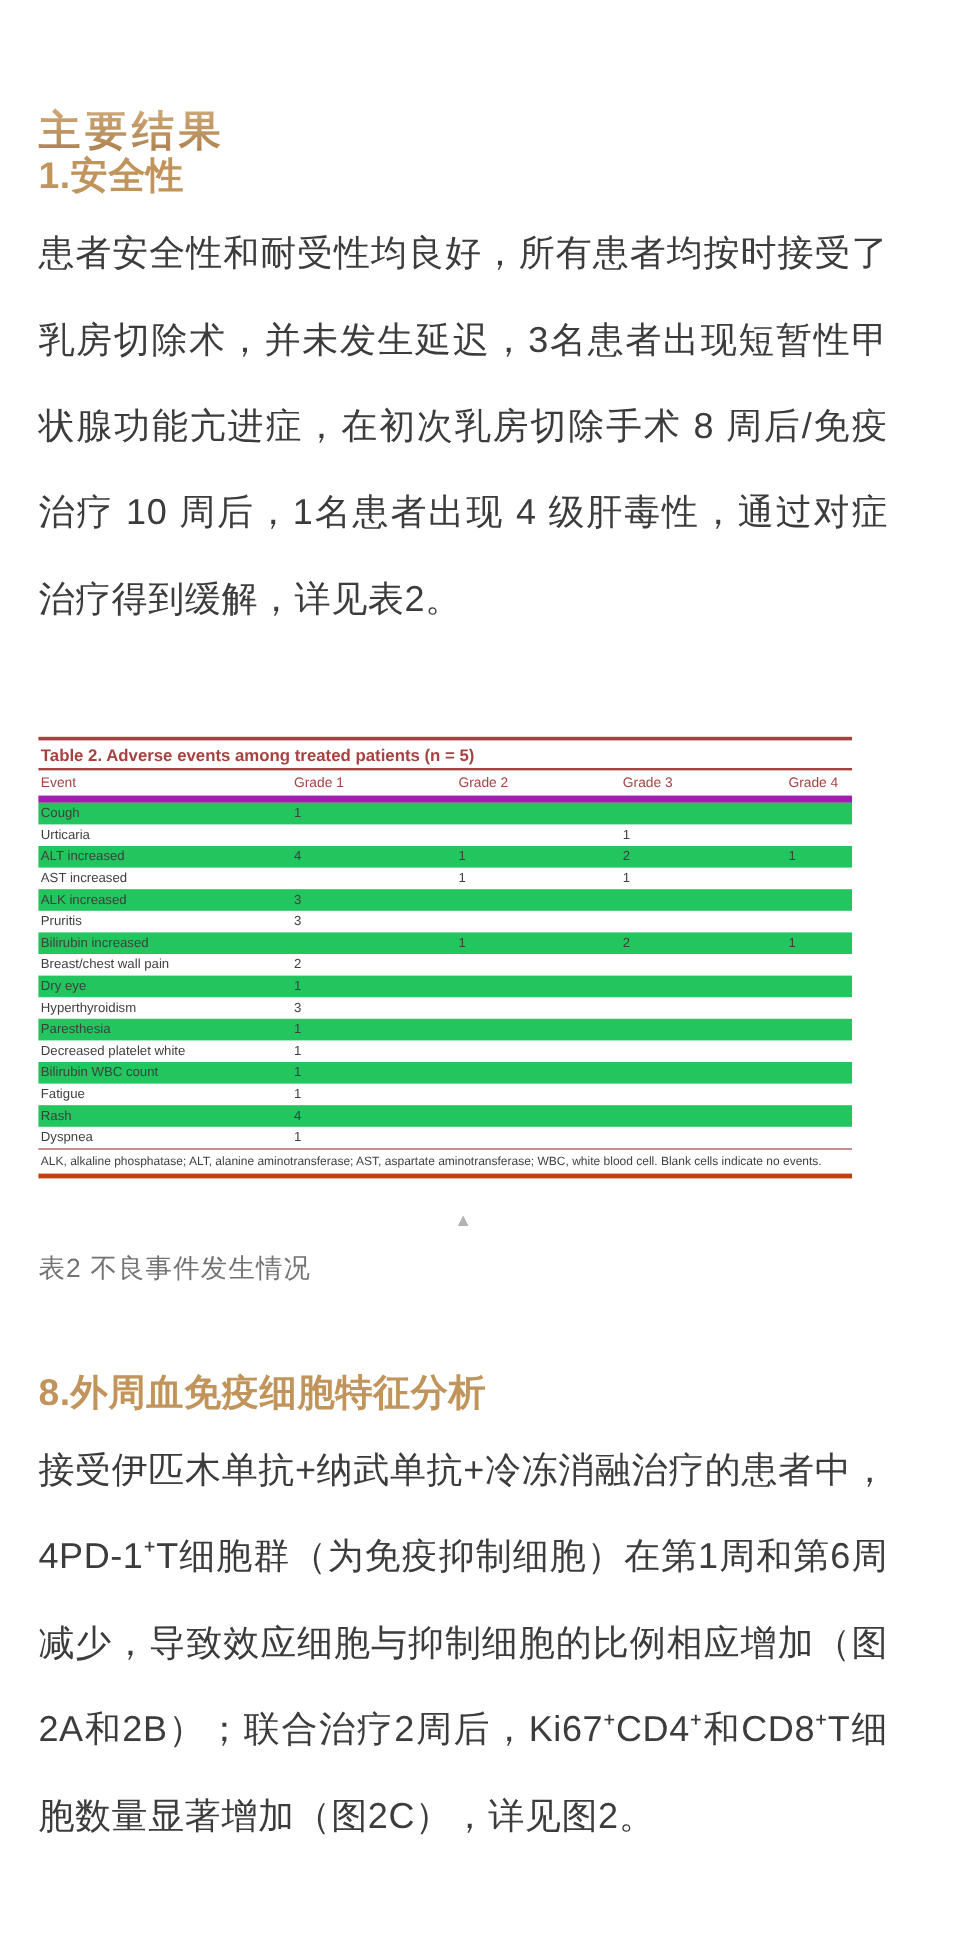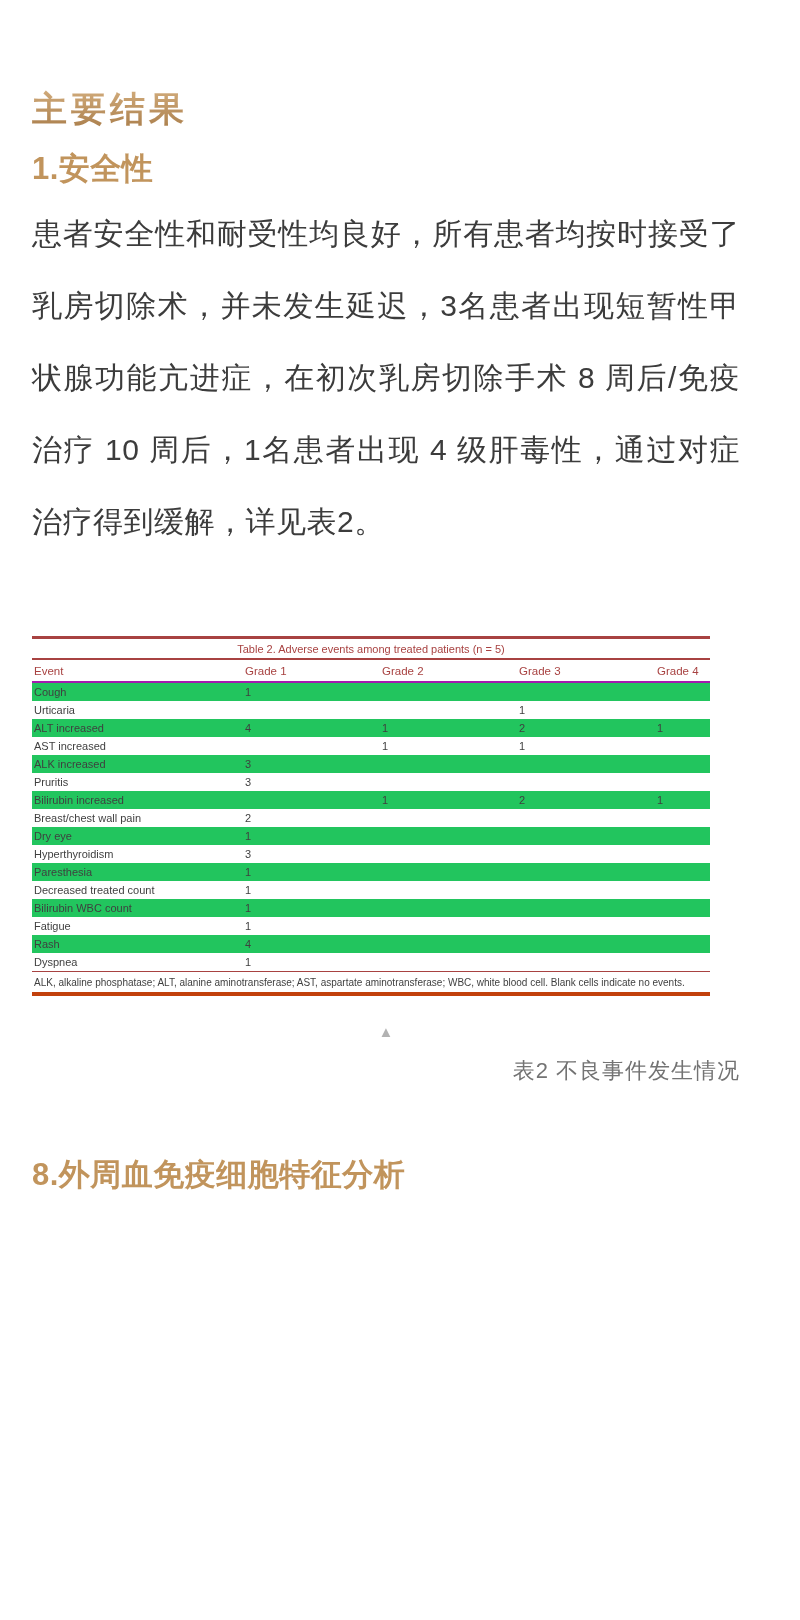--- a/index.html
+++ b/index.html
@@ -25,45 +25,45 @@
       display:inline-block;
     }
   }
   .title-row { height:56px; margin-top:40px; }
 
   
   .sec-heading {
     font-size:31px; font-weight:bold; color:#C1945C;
     line-height:1.25; letter-spacing:0.5px;
   }
-  .sec-heading.first { margin-top:54px; }
+  .sec-heading.first { margin-top:32px; }
   .sec-heading.second { margin-top:70px; }
 
   
   .para {
     margin-top:9px;
     font-size:30px; color:#3C3C3C; line-height:72px;
     text-align:justify; text-justify:inter-character;
     letter-spacing:0.5px;
   }
 
   
   .tbl-wrap { margin-top:78px; }
   .tbl { width:678px; border-top:3px solid #A84241; background:#fff; }
   .tbl-title {
-    color:#A84241; font-weight:normal; font-size:11px;
+    color:#A84241; font-weight:bold; font-size:14px;
     padding:4px 2px 3px 2px; border-bottom:2px solid #A84241;
-    white-space:nowrap; overflow:hidden;text-align:center;
+    white-space:nowrap; overflow:hidden;
   }
   .tbl-head, .trow {
     display:grid;
     grid-template-columns:211px 137px 137px 138px 55px;
   }
   .tbl-head {
-    border-bottom:2px solid #a21caf;
+    border-bottom:6px solid #a21caf;
   }
   .tbl-head .c {
     color:#A84241; font-size:11.5px; padding:5px 2px 4px 2px;
   }
   .trow .c {
     font-size:11px; color:#3F3F3F; padding:3px 2px 2.5px 2px;
     line-height:12.5px; white-space:nowrap; overflow:hidden;
   }
   .trow.gray { background:#22c55e; }
   .tbl-foot {
@@ -71,21 +71,21 @@
     font-size:10px; color:#3F3F3F; padding:5px 2px 4px 2px;
     white-space:nowrap; overflow:hidden;
   }
 
   
   .tri {
     margin-top:28px; text-align:center;
     color:#B2B2B2; font-size:15px; line-height:16px;
   }
   .tbl-caption {
-    margin-top:16px; text-align:right;
+    margin-top:16px; text-align:left;
     font-size:22px; color:#737373; letter-spacing:1px;
   }
 </style>
 </head>
 <body>
 
 <div class="page">
 
   <div class="title-row">
     <h1 class="main-title">主要结果</h1>
@@ -178,21 +178,21 @@
             <span class="c"></span>
           </div>
           <div class="trow gray">
             <span class="c">Paresthesia</span>
             <span class="c">1</span>
             <span class="c"></span>
             <span class="c"></span>
             <span class="c"></span>
           </div>
           <div class="trow">
-            <span class="c">Decreased treated count</span>
+            <span class="c">Decreased platelet white</span>
             <span class="c">1</span>
             <span class="c"></span>
             <span class="c"></span>
             <span class="c"></span>
           </div>
           <div class="trow gray">
             <span class="c">Bilirubin WBC count</span>
             <span class="c">1</span>
             <span class="c"></span>
             <span class="c"></span>
@@ -223,15 +223,16 @@
       <div class="tbl-foot">ALK, alkaline phosphatase; ALT, alanine aminotransferase; AST, aspartate aminotransferase; WBC, white blood cell. Blank cells indicate no events.</div>
     </div>
 
     <div class="tri">▲</div>
 
     <figcaption class="tbl-caption">表2  不良事件发生情况</figcaption>
   </figure>
 
   <section>
     <h2 class="sec-heading second">8.外周血免疫细胞特征分析</h2>
+    <p class="para">接受伊匹木单抗+纳武单抗+冷冻消融治疗的患者中，4PD-1⁺T细胞群（为免疫抑制细胞）在第1周和第6周减少，导致效应细胞与抑制细胞的比例相应增加（图2A和2B）；联合治疗2周后，Ki67⁺CD4⁺和CD8⁺T细胞数量显著增加（图2C），详见图2。</p>
   </section>
 
 </div>
 
 </body></html>

